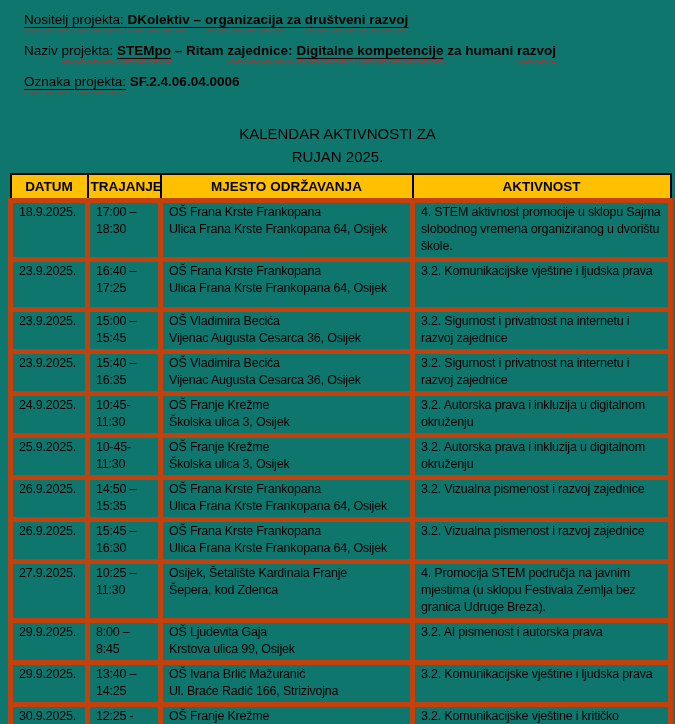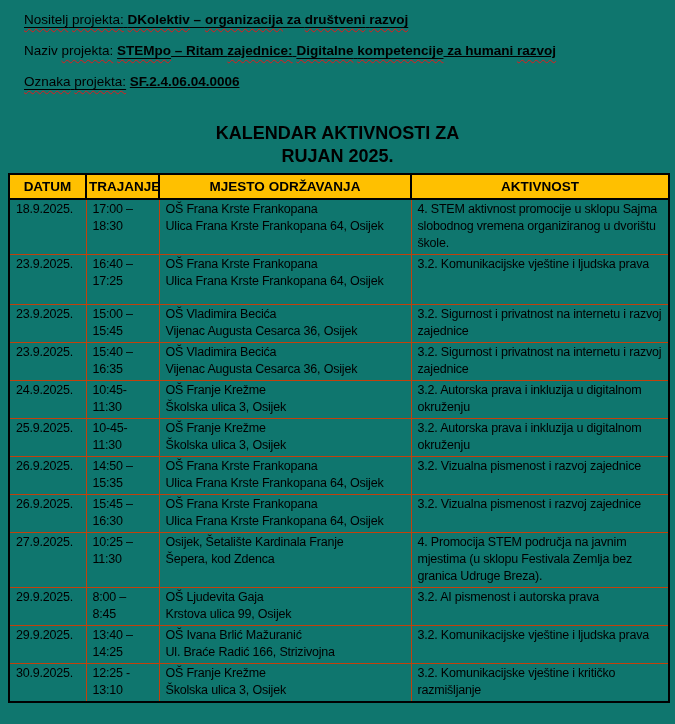--- a/index.html
+++ b/index.html
@@ -11,60 +11,60 @@
   #page{position:relative;width:675px;height:724px;overflow:hidden;background:#0f766e;}
 
   
   #meta{padding:12px 0 0 24px;}
   .metaline{
     font-size:13.5px;
     line-height:16px;
     margin-bottom:15px;
     white-space:pre-wrap;
   }
-  .b{font-weight:bold;text-decoration:underline;}
+  .b{font-weight:bold;}
   .u{
     text-decoration-line:underline;
     text-decoration-color:#000;
     text-decoration-thickness:1px;
     text-underline-offset:3px;
   }
   .sp{
     text-decoration-line:underline;
     text-decoration-style:wavy;
     text-decoration-color:#e01b1b;
     text-decoration-thickness:1px;
     text-underline-offset:4px;
   }
 
   
   #titleblock{margin-top:32px;text-align:center;}
   .title{
-    font-weight:bold;
-    font-size:18px;
+    font-weight:normal;
+    font-size:15px;
     line-height:23px;
   }
 
   
   table{
     margin:5px 0 0 8px;
     width:660px;
     border-collapse:collapse;
     table-layout:fixed;
   }
   th{
     border:2px solid #000;
     font-size:13.5px;
     font-weight:bold;
     text-align:center;
     padding:2px 2px;
     height:19px;
   }
   td{
-    border:1px solid #c2410c;
+    border:5px solid #c2410c;
     vertical-align:top;
     font-size:12.5px;
     letter-spacing:-0.2px;
     line-height:17px;
     padding:1px 5px 2px 6px;
   }
   table{border:2px solid #000;}
   tbody tr{height:36px;}
   tbody tr.tall{height:50px;}
 </style>

